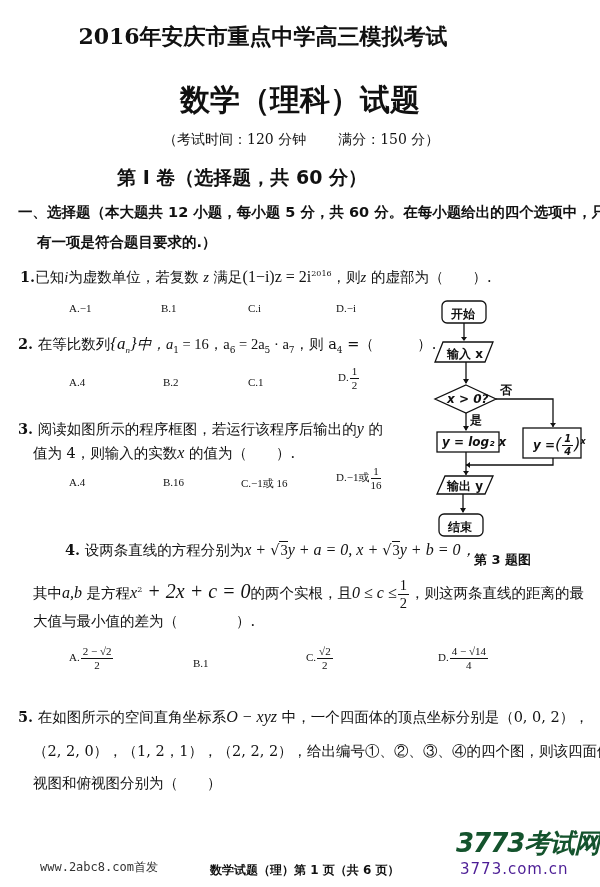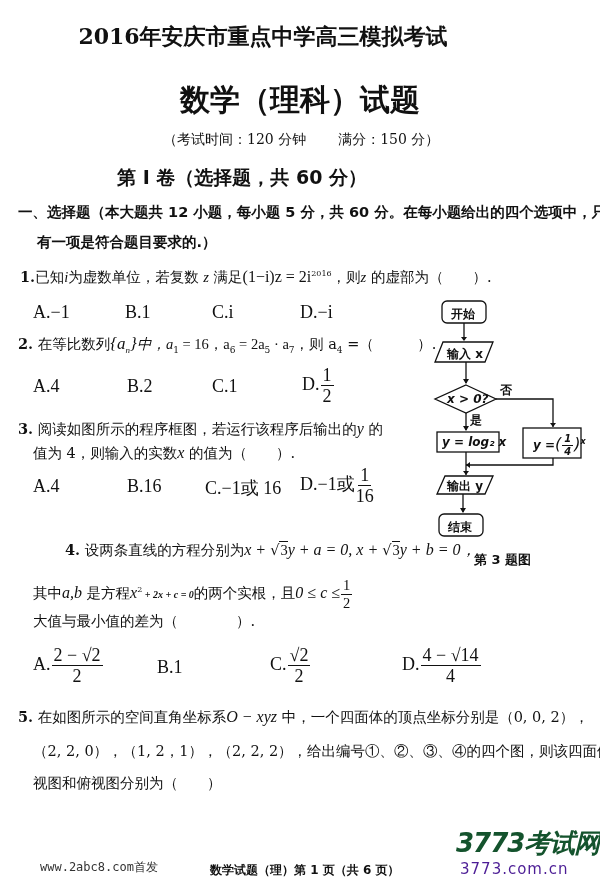--- a/index.html
+++ b/index.html
@@ -21,21 +21,21 @@
   #title1 { left: 0; width: 526px; text-align: center; top: 22px; font-size: 22px; font-weight: bold; }
   #title2 { left: 0; width: 600px; text-align: center; top: 80px; font-size: 30px; font-weight: bold; font-family: "DejaVu Sans", sans-serif; }
   #exam-info { left: 163px; top: 131px; font-size: 14px; }
   #exam-info .gap { display: inline-block; width: 32px; }
   #part1 { left: 0; width: 484px; text-align: center; top: 165px; font-size: 19px; font-weight: bold; font-family: "DejaVu Sans", sans-serif; }
 
   .section { left: 18px; top: 203px; font-size: 14.5px; font-weight: bold; font-family: "DejaVu Sans", sans-serif; }
   .section2 { left: 37px; top: 233px; font-size: 14.5px; font-weight: bold; font-family: "DejaVu Sans", sans-serif; }
 
   .q { font-size: 14.5px; }
-  .opt { font-size: 18px; }
+  .opt { font-size: 11px; margin-left: 36px; }
 
   
   #flow { position: absolute; left: 425px; top: 295px; width: 165px; height: 250px; }
   #flow svg { position: absolute; left: 0; top: 0; }
   .fl { position: absolute; font-size: 12px; font-weight: bold; font-family: "DejaVu Sans", sans-serif; white-space: nowrap; }
 
   #watermark-left { left: 40px; top: 859px; font-size: 12px; font-family: "DejaVu Sans Mono", monospace; color: #333; }
   #footer-page { left: 210px; top: 862px; font-size: 12px; font-weight: bold; font-family: "DejaVu Sans", sans-serif; }
   #logo-main { left: 456px; top: 826px; font-size: 26px; font-style: italic; font-weight: bold; color: #14532d; letter-spacing: -1px; font-family: "DejaVu Sans", sans-serif; }
   #logo-sub { left: 460px; top: 860px; font-size: 15px; color: #4c1d95; letter-spacing: 1px; font-family: "DejaVu Sans", sans-serif; }
@@ -87,24 +87,24 @@
   <span>D.−1或</span><span class="frac">
       <span class="num">1</span>
       <span class="den">16</span>
     </span>
 </div>
 
 <div class="abs q" style="left:18px; top:540px;margin-left:47px;">
   <span class="bold">4.</span> <span>设两条直线的方程分别为</span><span class="it" style="font-size:16px;">x + </span>√<span class="sqrt serif">3</span><span class="it" style="font-size:16px;">y + a = 0, x + </span>√<span class="sqrt serif">3</span><span class="it" style="font-size:16px;">y + b = 0，</span>
 </div>
 <div class="abs q" style="left:33px; top:578px;">
-  <span>其中</span><span class="it" style="font-size:16px;">a,b</span> <span>是方程</span><span class="it" style="font-size:16px;">x</span><sup>2</sup><span class="it" style="font-size:10px;font-weight:bold;"> + 2x + c = 0</span><span>的两个实根，且</span><span class="it" style="font-size:16px;">0 ≤ c ≤</span><span class="frac serif">
+  <span>其中</span><span class="it" style="font-size:16px;">a,b</span> <span>是方程</span><span class="it" style="font-size:16px;">x</span><sup>2</sup><span class="it" style="font-size:20px;"> + 2x + c = 0</span><span>的两个实根，且</span><span class="it" style="font-size:16px;">0 ≤ c ≤</span><span class="frac serif">
       <span class="num">1</span>
       <span class="den">2</span>
-    </span>
+    </span><span>，则这两条直线的距离的最</span>
 </div>
 <div class="abs q" style="left:33px; top:612px;">大值与最小值的差为（　　　　）.</div>
 
 <div class="abs opt serif" style="left:33px; top:646px;">
   <span>A.</span><span class="frac">
       <span class="num">2 − √2</span>
       <span class="den">2</span>
     </span>
 </div>
 <div class="abs opt serif" style="left:157px; top:657px;">B.1</div>

